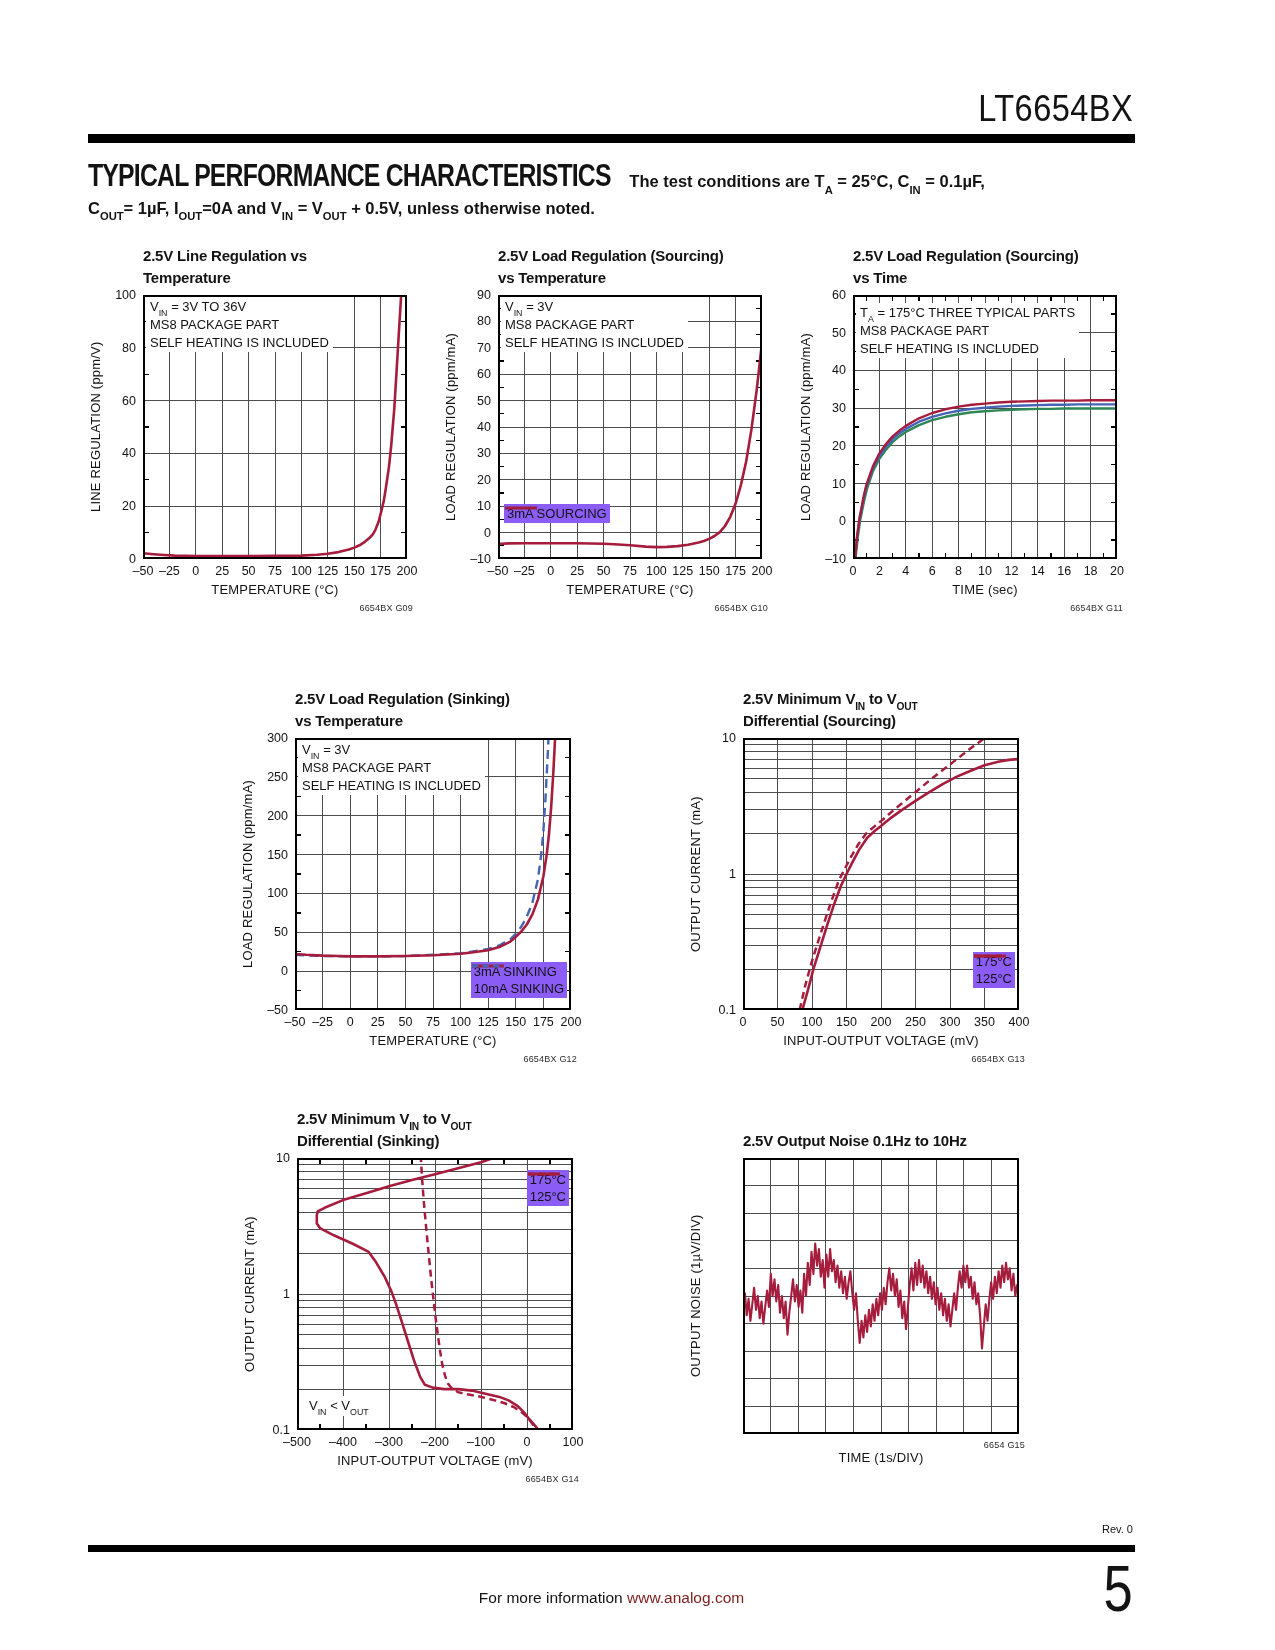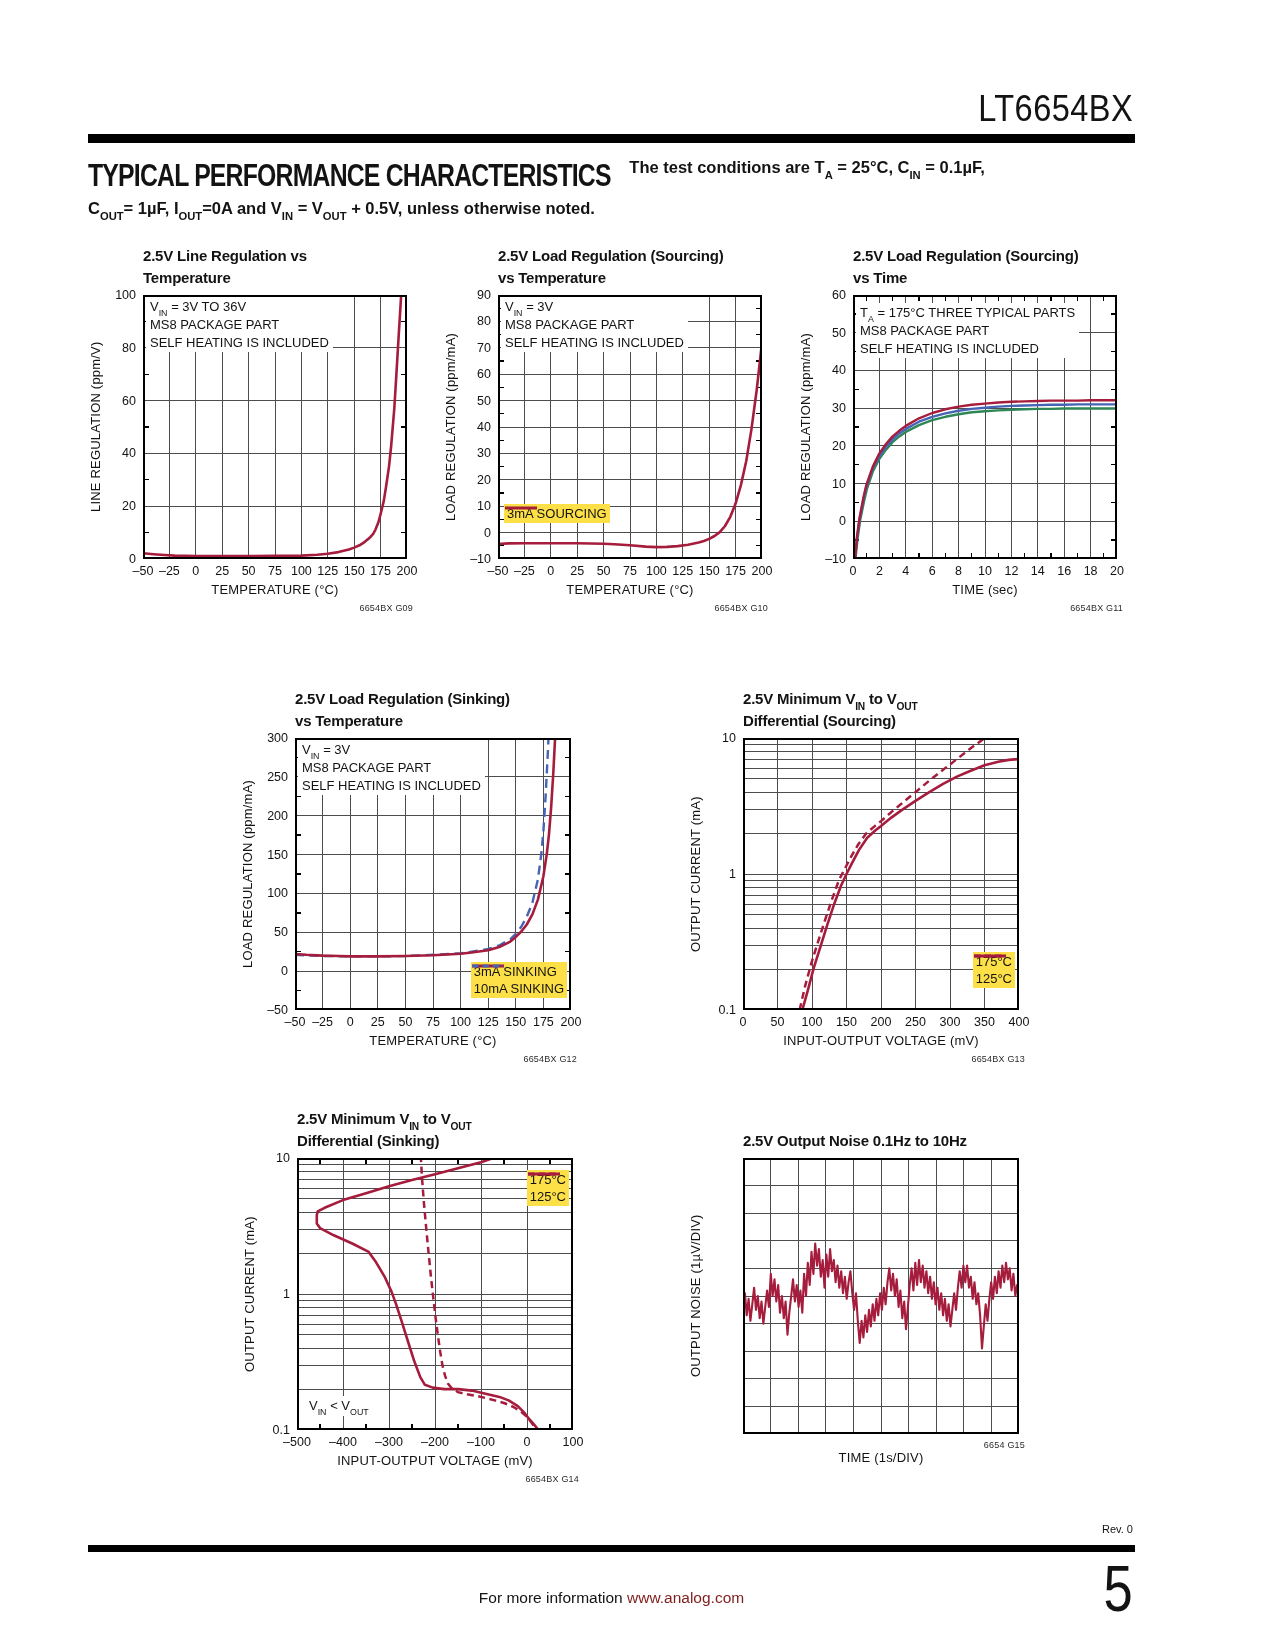--- a/index.html
+++ b/index.html
@@ -3,30 +3,30 @@
 <meta charset="utf-8">
 <style>
   *{margin:0;padding:0;box-sizing:border-box}
   html,body{background:#fff}
   body{width:1275px;height:1650px;position:relative;font-family:"Liberation Sans",sans-serif;color:#131313;overflow:hidden}
   sub{font-size:68%;line-height:1;position:relative;bottom:-0.18em}
   .partnum{position:absolute;top:88px;right:142px;font-size:37px;font-weight:400;letter-spacing:.5px;transform:scaleX(.88);transform-origin:right center;white-space:nowrap}
   .bar{position:absolute;left:88px;width:1047px;background:#000}
   .bar-top{top:134px;height:9px}
   .bar-bottom{top:1545px;height:7px}
-  .tpc-row{position:absolute;left:88px;top:158px;width:1100px;display:flex;align-items:flex-start;white-space:nowrap}
+  .tpc-row{position:absolute;left:88px;top:158px;width:1100px;display:flex;align-items:flex-end;white-space:nowrap}
   .tpc-title{font-size:31px;font-weight:700;letter-spacing:-1px;transform:scaleX(.8);transform-origin:left center;display:inline-block;margin-right:-112px}
   .cond{font-size:16.5px;font-weight:700}
   .cond2{position:absolute;left:88px;top:199px;font-size:16.5px;font-weight:700;white-space:nowrap}
   .chart{position:absolute}
   .chart-title{position:absolute;left:58px;top:0;height:52px;display:flex;flex-direction:column;justify-content:flex-end;font-weight:700;font-size:15px;line-height:22px;letter-spacing:-.2px;white-space:nowrap}
   .plot{position:absolute;left:58px;top:58px;background:#fff}
   .plot svg{position:absolute;left:0;top:0}
   .anno{position:absolute;background:#fff;font-size:13px;line-height:17.5px;padding:1px 4px;white-space:nowrap;z-index:3}
-  .legend{position:absolute;background:#fde047;font-size:13px;line-height:17px;padding:1px 3px;z-index:3}
+  .legend{position:absolute;background:#8b5cf6;font-size:13px;line-height:17px;padding:1px 3px;z-index:3}
   .legend-row{display:flex;align-items:center;gap:7px;white-space:nowrap}
   .xtick{position:absolute;font-size:12.5px;width:44px;text-align:center}
   .ytick{position:absolute;font-size:12.5px;width:40px;text-align:right;height:15px;line-height:15px}
   .ylabel{position:absolute;writing-mode:vertical-rl;transform:rotate(180deg);font-size:13px;text-align:center;letter-spacing:.2px;width:16px}
   .xlabel{position:absolute;text-align:center;font-size:13px;letter-spacing:.2px}
   .code{position:absolute;font-size:9px;color:#2b2b2b;text-align:right;letter-spacing:.2px}
   .rev{position:absolute;right:142px;top:1523px;font-size:11px}
   .pageno{position:absolute;right:142px;top:1552px;font-size:64px;font-weight:400;transform:scaleX(.82);transform-origin:right center}
   .info{position:absolute;left:88px;top:1589px;width:1047px;text-align:center;font-size:15.5px}
   .info a{color:#7f1d1d;text-decoration:none;cursor:pointer}

